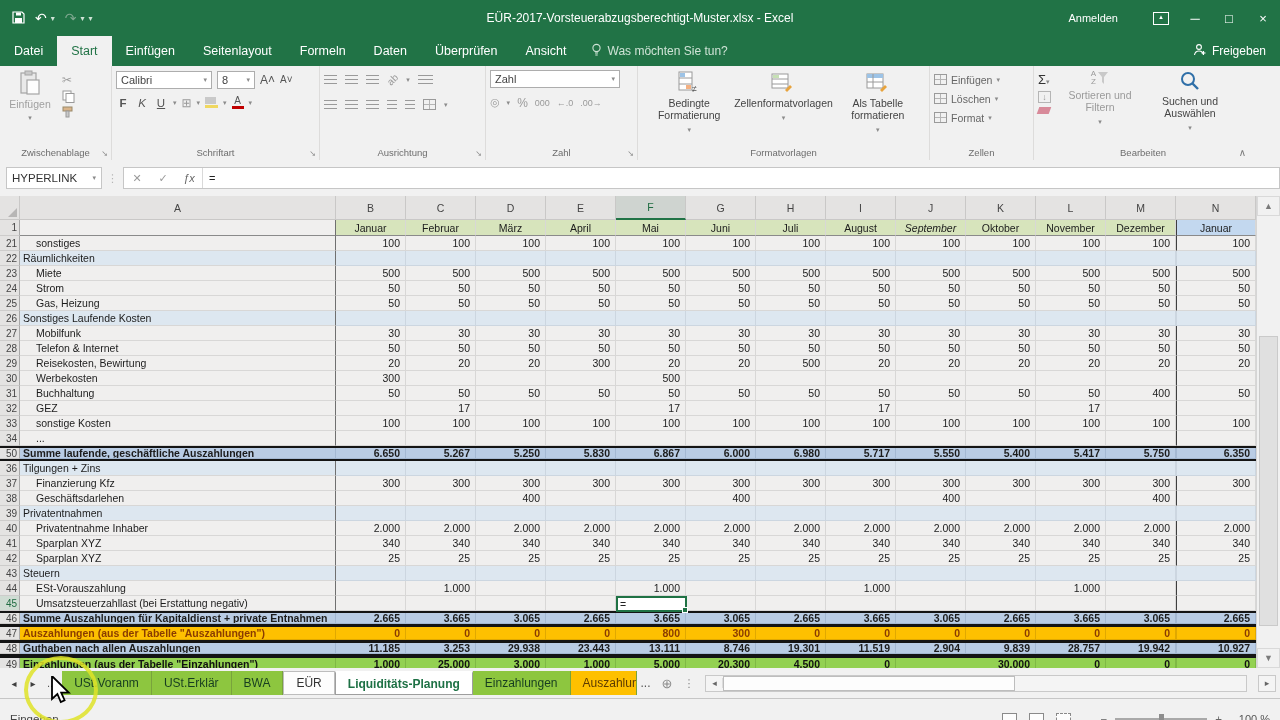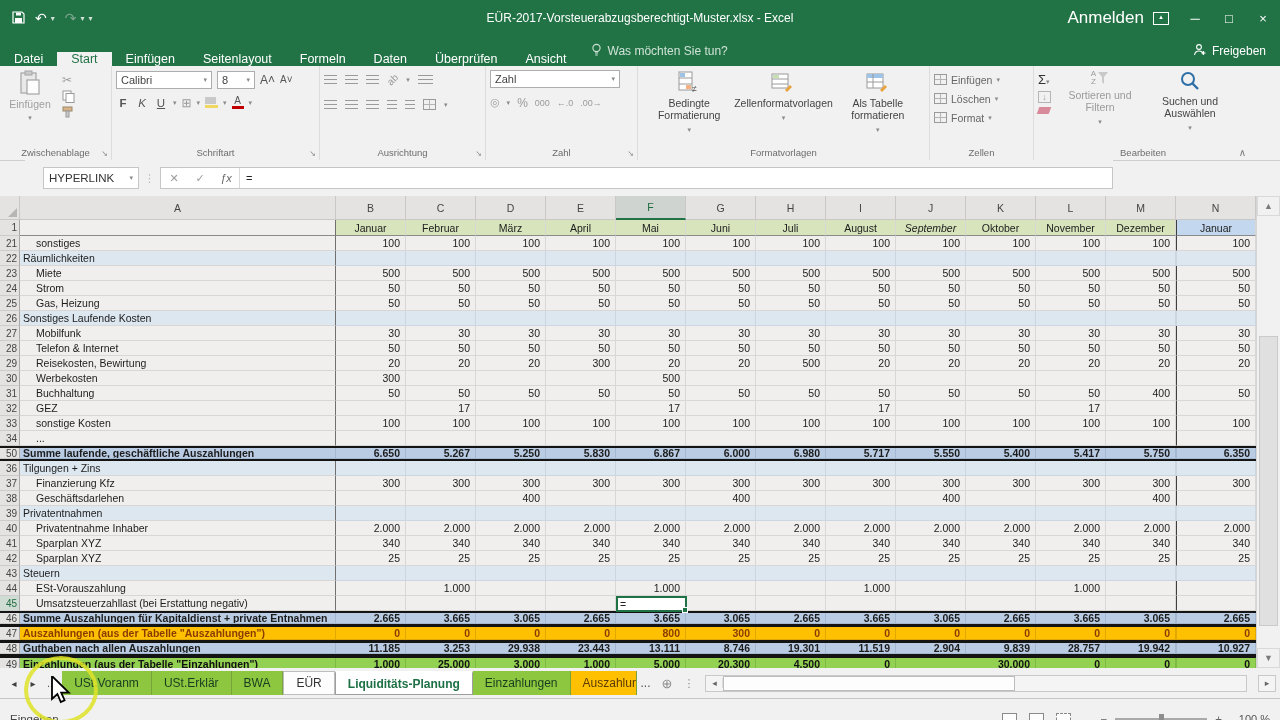--- a/index.html
+++ b/index.html
@@ -8,21 +8,21 @@
 
   
   #titlebar{position:absolute;left:0;top:0;width:1280px;height:36px;background:#217346;
     display:flex;align-items:center;color:#fff;}
   .qat{display:flex;align-items:center;gap:10px;padding-left:12px;}
   .qat .qbtn{color:#fff;font-size:14px;line-height:14px;}
   .qat .dis{color:#7fa890;}
   .qat .dd{font-size:8px;color:#cfe3d6;margin-left:-6px;}
   #title-text{position:absolute;left:0;right:0;text-align:center;font-size:12px;color:#fff;pointer-events:none;}
   .win-ctrls{margin-left:auto;display:flex;align-items:center;height:36px;}
-  .signin{font-size:17px;}
+  .signin{font-size:11px;margin-right:26px;}
   .wbtn{width:34px;height:36px;display:flex;align-items:center;justify-content:center;font-size:13px;}
   .rdico{width:14px;height:11px;border:1px solid #fff;display:flex;align-items:flex-start;justify-content:center;font-size:7px;line-height:7px;}
 
   
   #tabrow{position:absolute;left:0;top:36px;width:1280px;height:30px;background:#217346;
     display:flex;align-items:stretch;}
   .rtab{color:#fff;font-size:12.5px;padding:0 14px;display:flex;align-items:center;}
   .rtab.active{background:#f1f1f1;color:#217346;}
   .searchbox{display:flex;align-items:center;gap:6px;color:#cfe3d6;font-size:12px;padding-left:10px;}
   .share{margin-left:auto;display:flex;align-items:center;gap:6px;color:#fff;font-size:12px;padding-right:14px;}
@@ -44,22 +44,22 @@
   .ico-g{color:#9a9a9a;font-size:12px;}
   .stylebtn{width:90px;display:flex;flex-direction:column;align-items:center;gap:3px;
     font-size:10.5px;color:#444;text-align:center;line-height:12px;}
   .cellsrow{display:flex;align-items:center;gap:4px;font-size:10.5px;color:#666;height:19px;}
   .tgrid{width:13px;height:11px;border:1px solid #9a9a9a;box-sizing:border-box;
     background:linear-gradient(to right,transparent 48%,#b5b5b5 48%,#b5b5b5 56%,transparent 56%),
                linear-gradient(to bottom,transparent 44%,#b5b5b5 44%,#b5b5b5 56%,transparent 56%);}
   .collapse{position:absolute;right:6px;bottom:2px;font-size:10px;color:#7a7a7a;}
 
   
-  #formulabar{position:absolute;left:0;top:160px;width:1088px;height:36px;background:#f1f1f1;
-    display:flex;align-items:center;padding-left:18px;box-sizing:border-box;margin-left:25px;}
+  #formulabar{position:absolute;left:0;top:160px;width:1280px;height:36px;background:#f1f1f1;
+    display:flex;align-items:center;padding-left:6px;box-sizing:border-box;}
   #namebox{width:96px;height:22px;background:#fff;border:1px solid #c6c6c6;display:flex;
     align-items:center;font-size:11.5px;color:#333;padding:0 5px;box-sizing:border-box;justify-content:space-between;}
   .vsep{color:#b5b5b5;font-size:11px;padding:0 5px;}
   #fwrap{flex:1;height:22px;background:#fff;border:1px solid #c6c6c6;display:flex;align-items:center;margin-right:0;box-sizing:border-box;}
   .fbtn{width:26px;text-align:center;font-size:11px;color:#9a9a9a;}
   .fx{font-style:italic;color:#666;}
   #fdiv{width:1px;height:100%;background:#d9d9d9;margin-right:6px;}
   #formula-text{font-size:11px;color:#222;}
 
   
@@ -175,21 +175,21 @@
       <span class="wbtn">
           <span class="rdico">▴</span>
         </span>
       <span class="wbtn">─</span>
       <span class="wbtn">□</span>
       <span class="wbtn">×</span>
     </div>
   </div>
 
   <div id="tabrow">
-    <div id="ribbon-tabs" style="display:flex;align-items:flex-end;">
+    <div id="ribbon-tabs" style="display:flex;">
         <div class="rtab">Datei</div>
         <div class="rtab active">Start</div>
         <div class="rtab">Einfügen</div>
         <div class="rtab">Seitenlayout</div>
         <div class="rtab">Formeln</div>
         <div class="rtab">Daten</div>
         <div class="rtab">Überprüfen</div>
         <div class="rtab">Ansicht</div>
       </div>
     <div class="searchbox">

